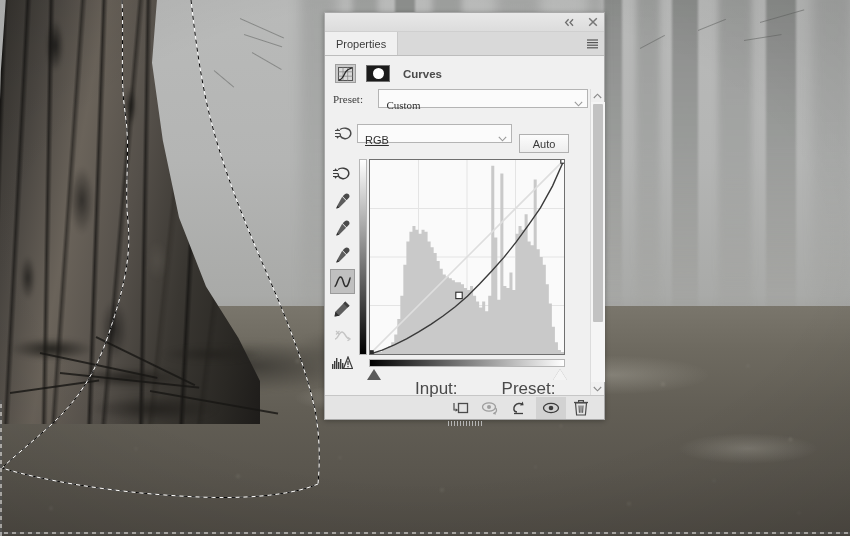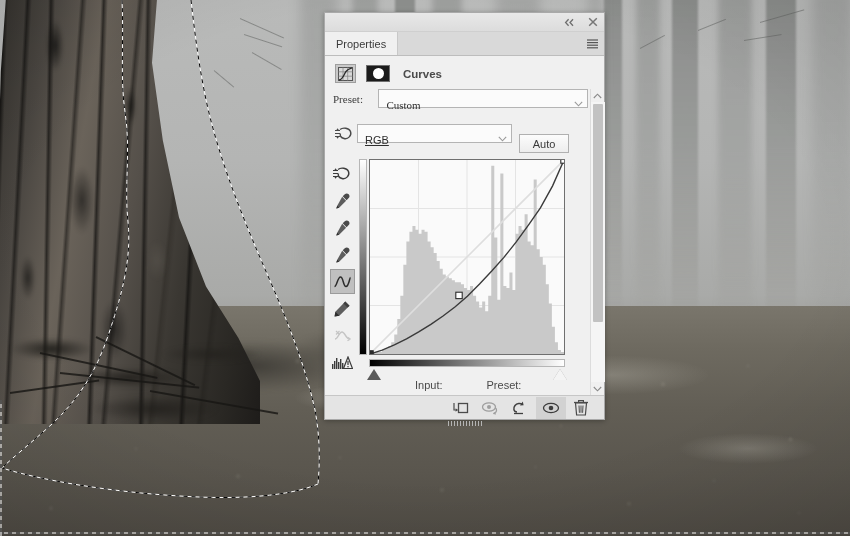--- a/index.html
+++ b/index.html
@@ -352,21 +352,21 @@
     border-bottom: 11px solid #f4f4f4;
     filter: drop-shadow(0 0 0.6px #9a9a9a);
     cursor: pointer;
   }
 
   .io-row {
     display: flex;
     gap: 44px;
     padding-left: 56px;
     margin-top: 12px;
-    font-size: 11px;
+    font-size: 17px;
     color: #4a4a4a;
   }
 
   
   .vscroll {
     width: 14px;
     background: #f0f0f0;
     border-left: 1px solid #dcdcdc;
     display: flex; flex-direction: column; align-items: center;
     flex: 0 0 auto;

